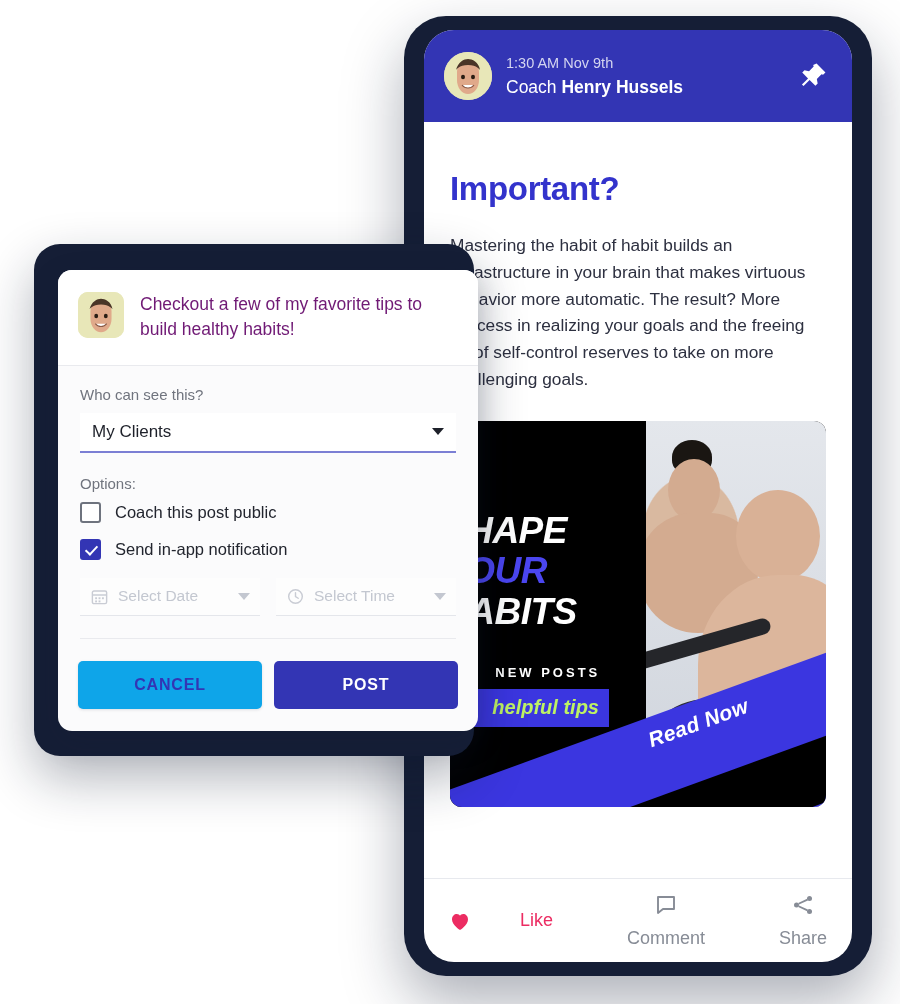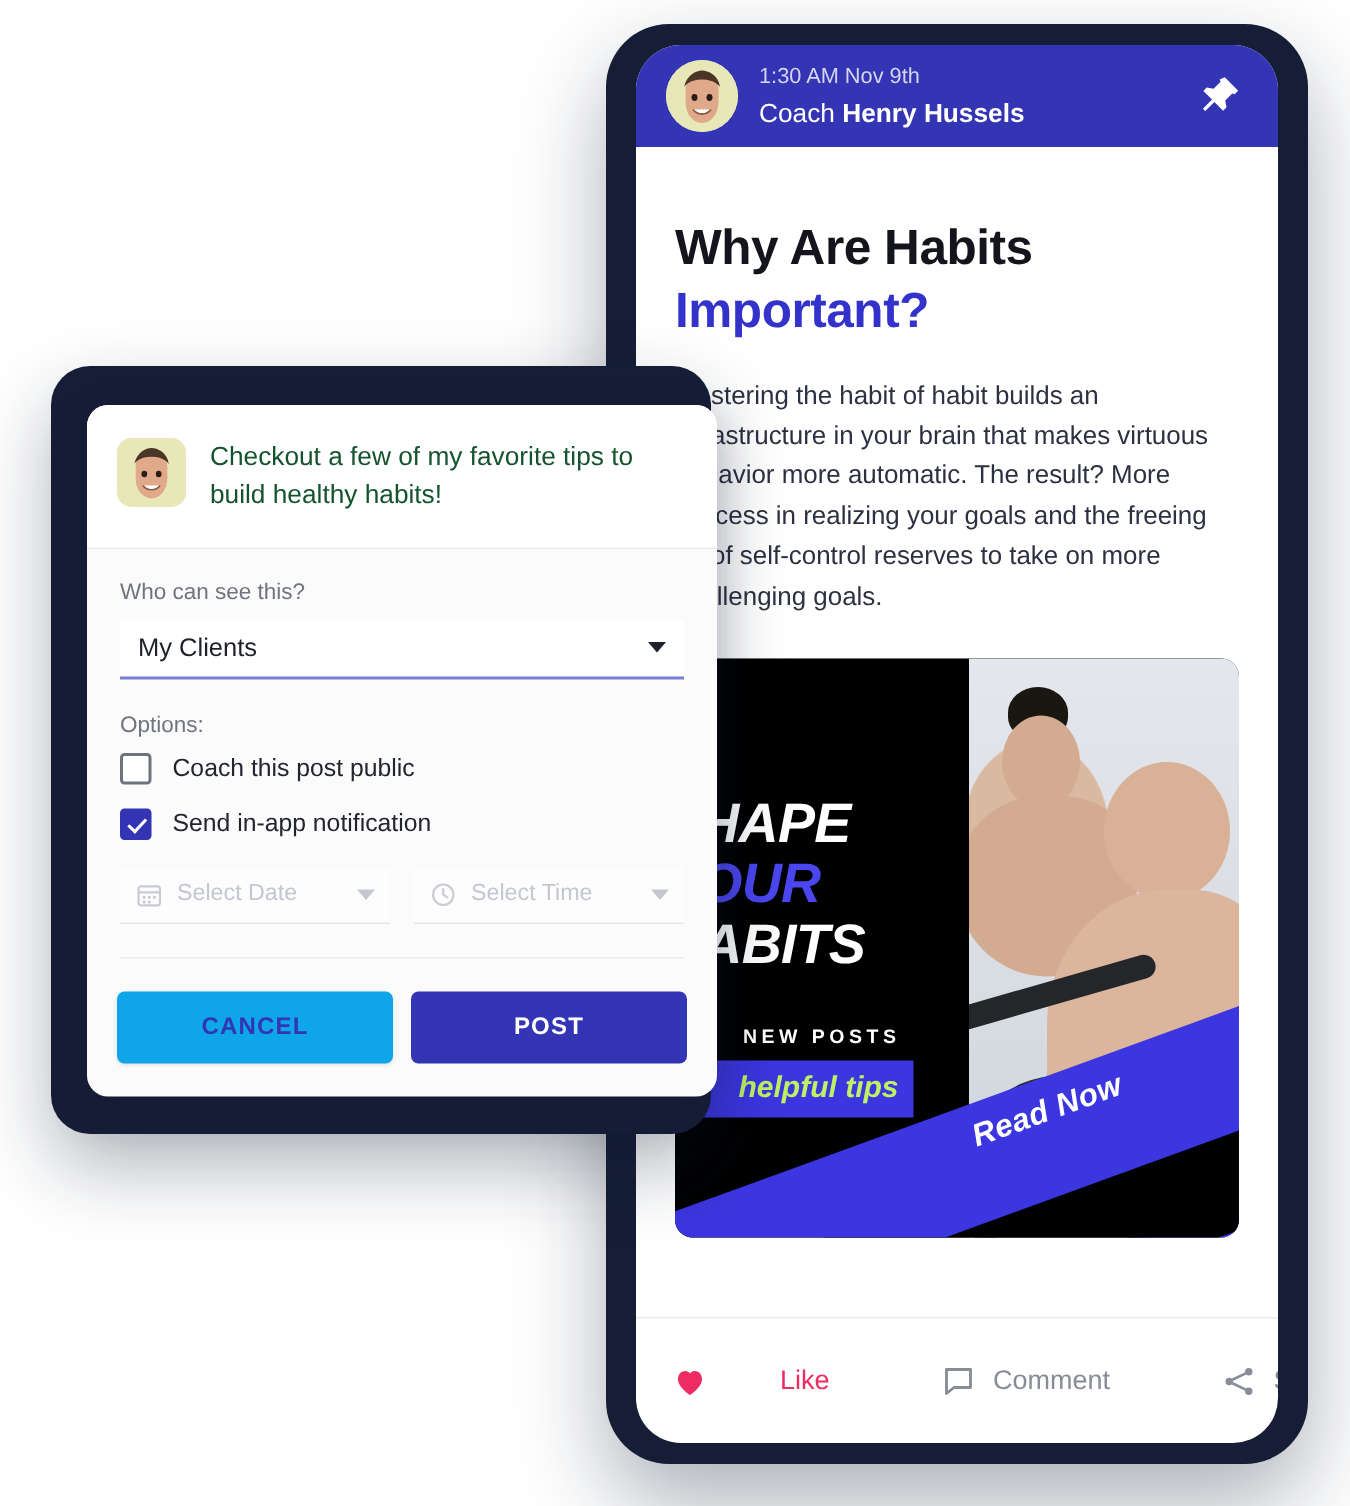--- a/index.html
+++ b/index.html
@@ -33,21 +33,21 @@
     background: #ffffff;
     border-radius: 30px;
     overflow: hidden;
     display: flex;
     flex-direction: column;
   }
 
   
   #post-header {
     background: #3335b4;
-    height: 68px;
+    height: 92px;
     display: flex;
     align-items: center;
     padding: 0 22px 0 20px;
     flex: none;
   }
   #header-avatar {
     width: 48px; height: 48px;
     border-radius: 50%;
     flex: none;
     overflow: hidden;
@@ -224,21 +224,21 @@
     align-items: center;
     padding: 0 24px;
   }
   .action-btn {
     display: flex;
     align-items: center;
     gap: 11px;
     font-size: 18px;
   }
   #action-like { color: #ec2c62; gap: 48px; }
-  #action-comment, #action-share { color: #878c96; }
+  #action-comment, #action-share { color: #878c96; flex-direction: column; }
   #action-comment { margin-left: 74px; }
   #action-share { margin-left: 74px; }
   .action-icon { width: 24px; height: 24px; flex: none; }
 
   
   #dialog-backdrop {
     position: absolute;
     left: 34px;
     top: 244px;
     width: 440px;
@@ -268,21 +268,21 @@
     width: 46px; height: 46px;
     border-radius: 10px;
     background: #e8e7b8;
     overflow: hidden;
     flex: none;
   }
   #dialog-caption {
     margin-left: 16px;
     font-size: 17.5px;
     line-height: 1.45;
-    color: #14532d;
+    color: #701a75;
   }
   #dialog-body { padding: 20px 22px 4px 22px; }
   .field-label {
     font-size: 15px;
     color: #70747e;
     margin-bottom: 10px;
   }
   #visibility-select {
     background: #ffffff;
     border-bottom: 2px solid #7b7fd4;
@@ -409,21 +409,20 @@
         <div id="post-time">1:30 AM Nov 9th</div>
         <div id="post-author"><span>Coach </span><b>Henry Hussels</b></div>
       </div>
       <svg id="pin-icon" viewBox="0 0 24 24">
         <path d="M14.5 3.2l6.3 6.3-1.7 1.7-1.1-.4-3.3 3.3.6 3.2-1.6 1.6-4.1-4.1-4.3 4.3-1.1-1.1 4.3-4.3-4.1-4.1 1.6-1.6 3.2.6 3.3-3.3-.4-1.1z" fill="#ffffff"></path>
       </svg>
     </div>
 
     <div id="post-body">
       <h1 id="post-title">
-        <span id="title-line1">Why Are Habits</span>
         <span id="title-line2">Important?</span>
       </h1>
       <p id="post-paragraph">Mastering the habit of habit builds an infrastructure in your brain that makes virtuous behavior more automatic. The result? More success in realizing your goals and the freeing up of self-control reserves to take on more challenging goals.</p>
 
       <div id="promo-card">
         <div id="promo-photo">
           <div class="athlete" id="ath1-bun"></div>
           <div class="athlete" id="ath1-head"></div>
           <div class="athlete" id="ath1-body"></div>
           <div class="athlete" id="ath2-head"></div>

